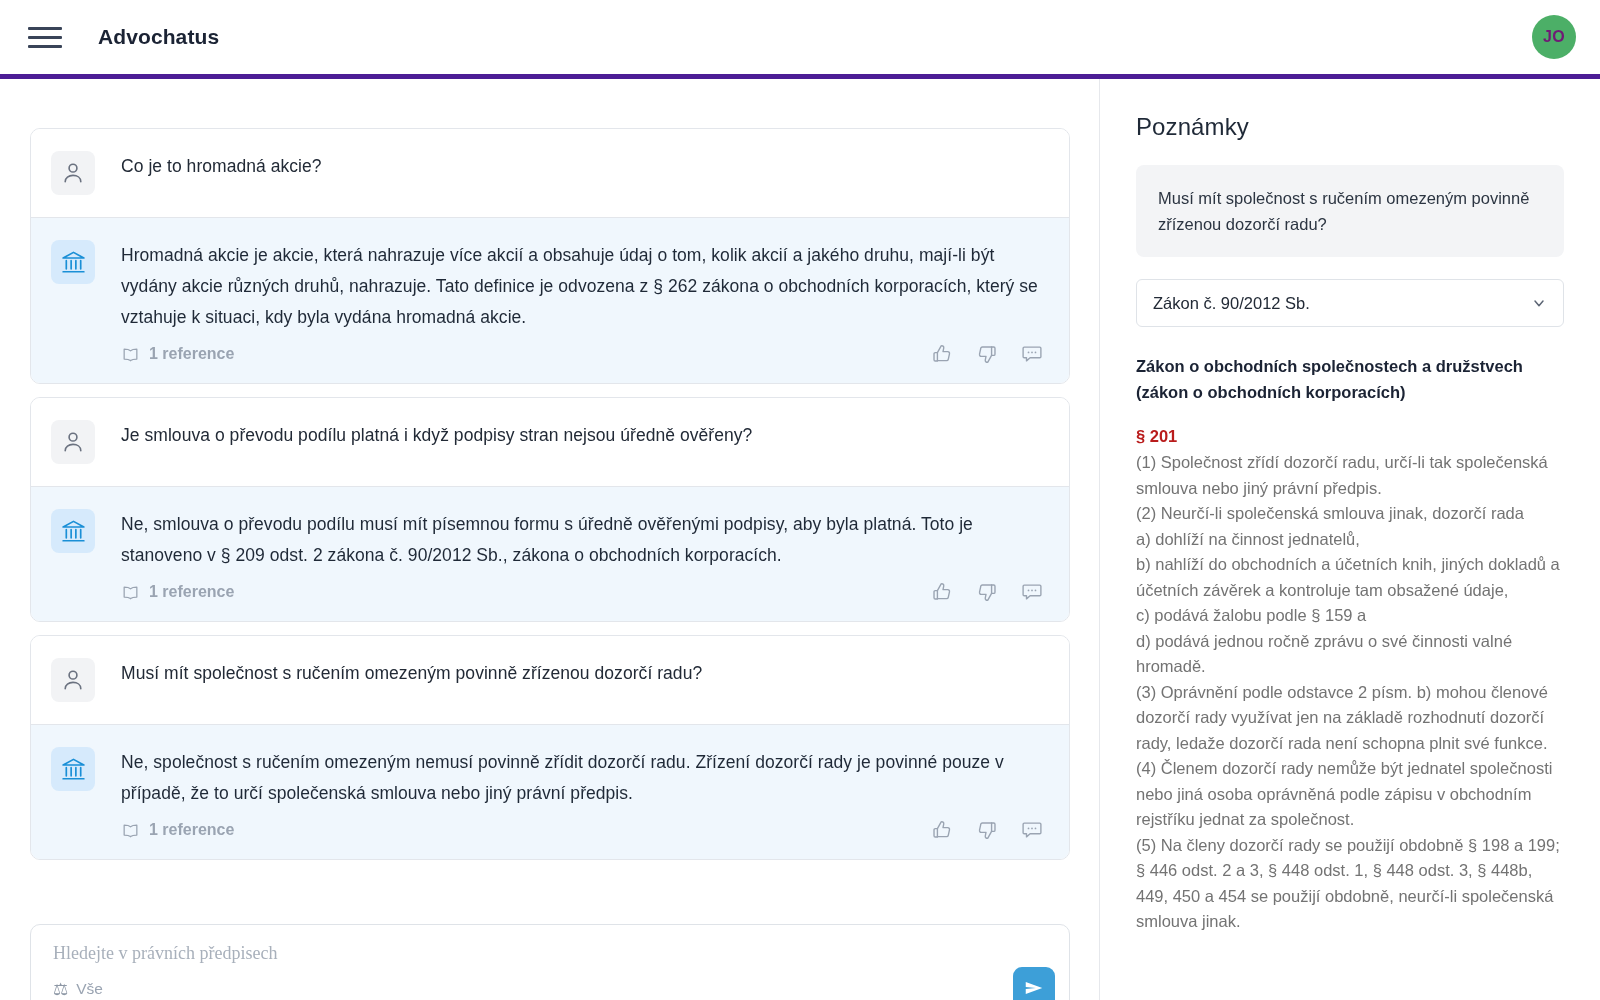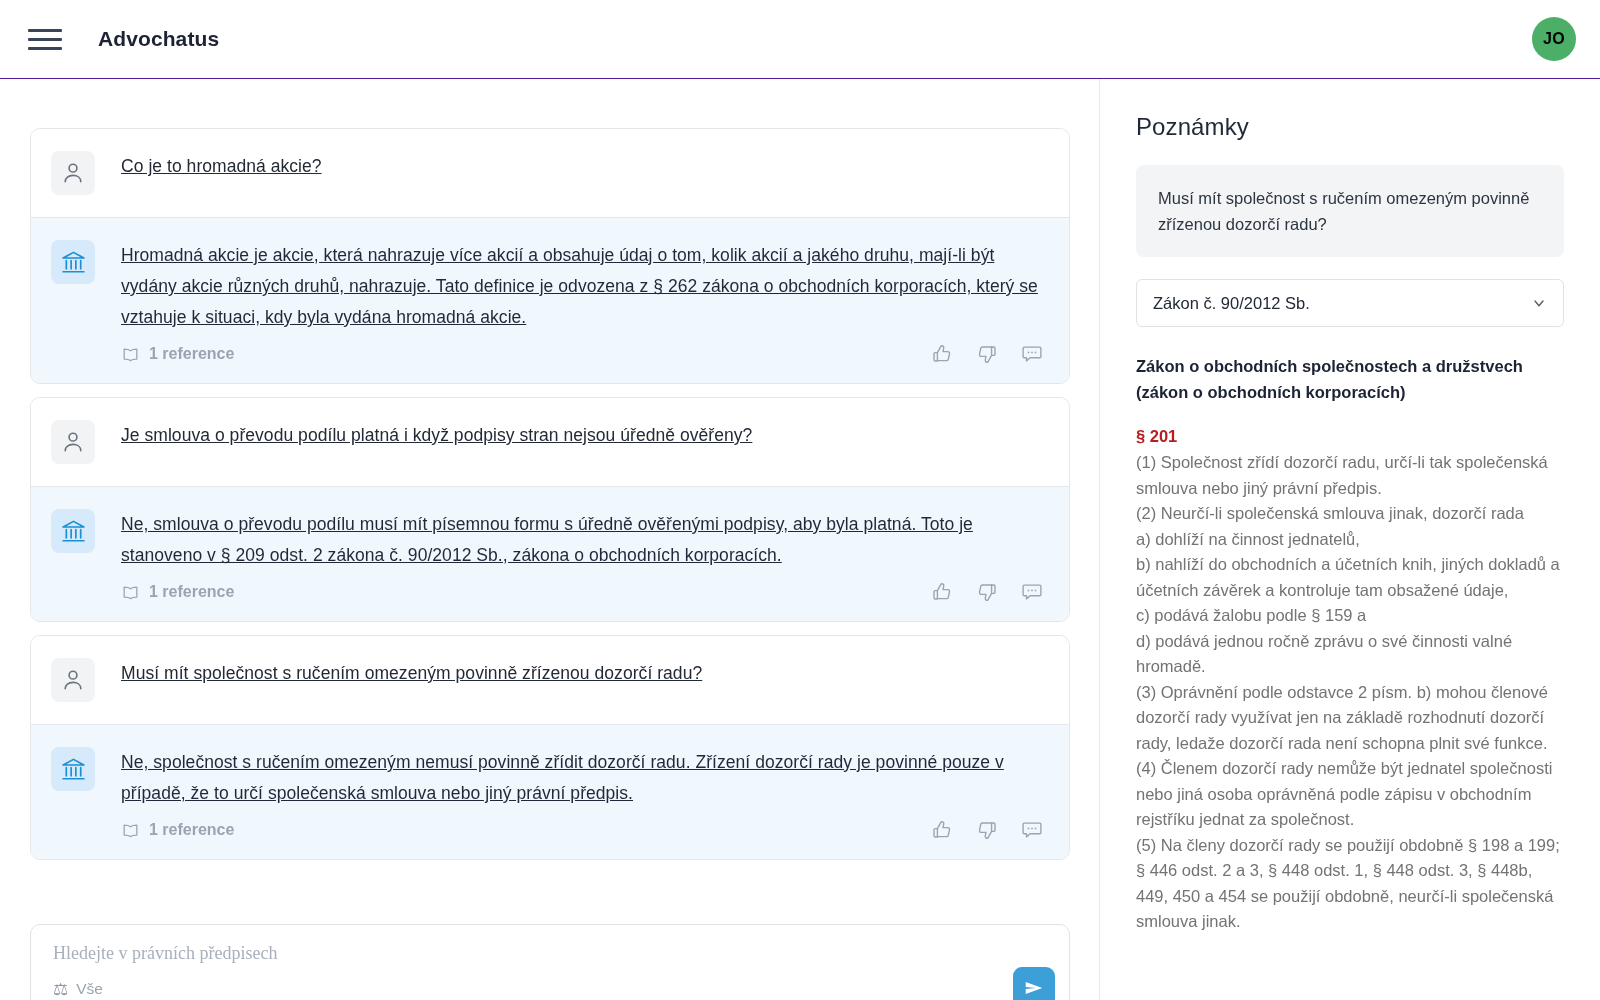--- a/index.html
+++ b/index.html
@@ -14,21 +14,21 @@
     color: #1f2937;
   }
 
   
   .topbar {
     position: absolute;
     top: 0; left: 0;
     width: 1600px;
     height: 79px;
     background: #ffffff;
-    border-bottom: 1px solid #4c1d95;
+    border-bottom: 5px solid #4c1d95;
     display: flex;
     align-items: center;
     padding: 0 24px 0 26px;
     z-index: 5;
   }
   .hamburger {
     width: 36px; height: 30px;
     display: flex; flex-direction: column;
     justify-content: center; gap: 6px;
     cursor: pointer;
@@ -46,21 +46,21 @@
     font-size: 21px;
     font-weight: 700;
     color: #1b2334;
     letter-spacing: .1px;
   }
   .topbar-spacer { flex: 1; }
   .avatar {
     width: 44px; height: 44px;
     border-radius: 50%;
     background: #4caf67;
-    color: #000000;
+    color: #701a75;
     display: flex; align-items: center; justify-content: center;
     font-size: 16px;
     font-weight: 700;
     letter-spacing: .3px;
     cursor: pointer;
     user-select: none;
   }
 
   
   .workspace {
@@ -112,21 +112,20 @@
   .msg.user .msg-avatar { background: #f2f3f5; }
   .msg.bot  .msg-avatar { background: #d6eafc; }
 
   .msg-body { flex: 1; min-width: 0; }
 
   .msg-text {
     font-size: 17.5px;
     line-height: 31px;
     color: #1f2937;
     letter-spacing: .05px;
-    text-decoration: underline;
   }
   .msg.user .msg-text { color: #222a36; }
 
   .msg-footer {
     display: flex;
     align-items: center;
     margin-top: 8px;
   }
   .ref {
     display: flex;

